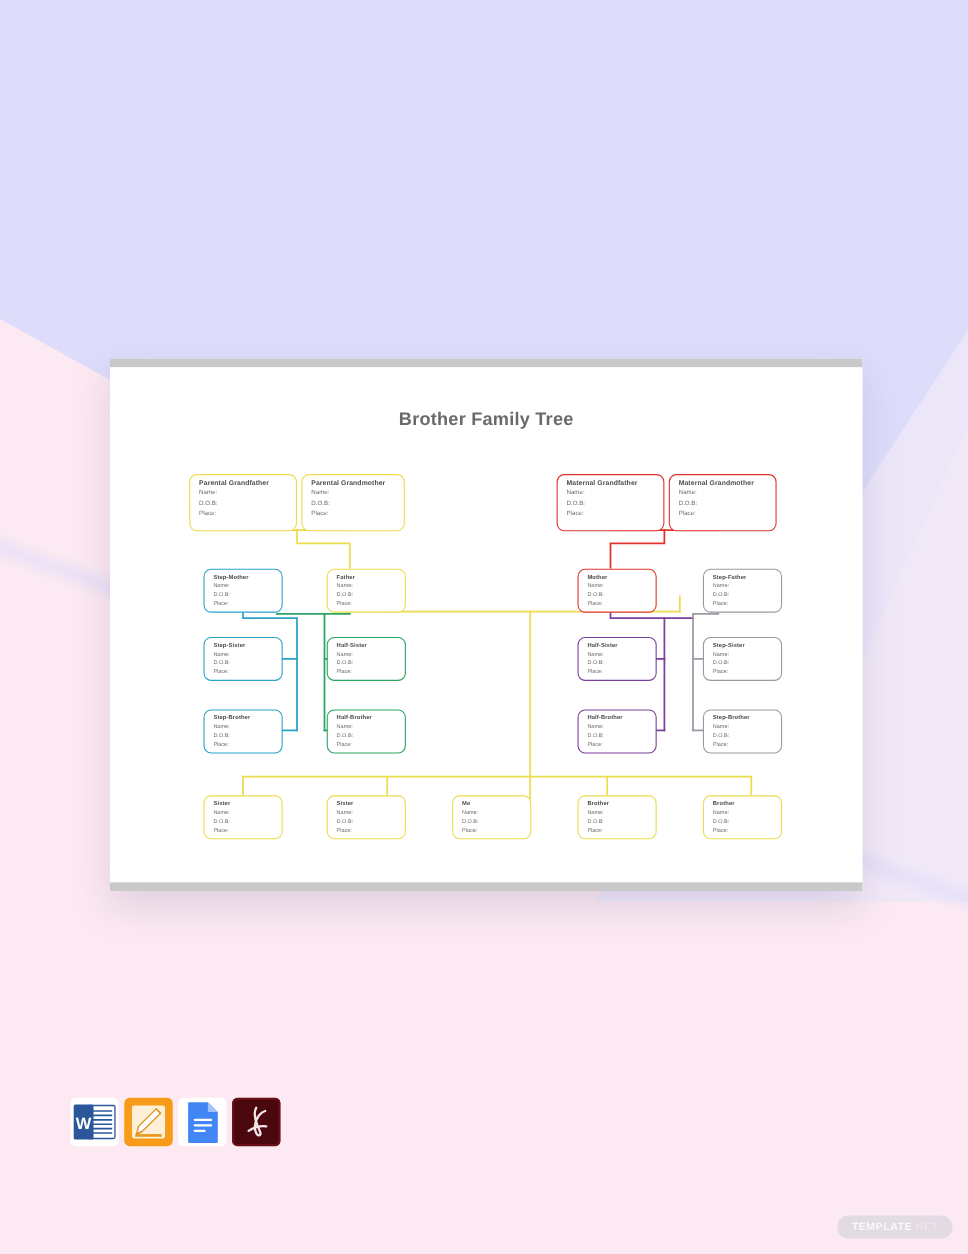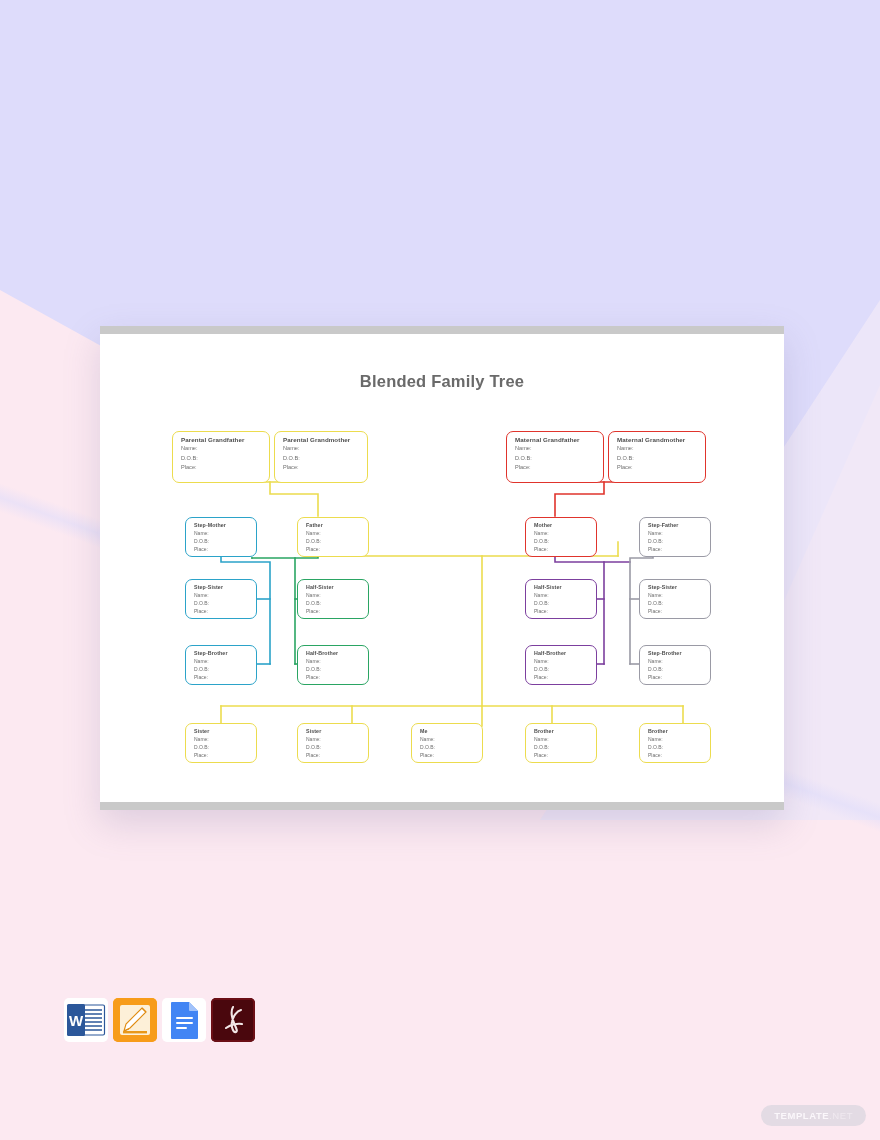--- a/index.html
+++ b/index.html
@@ -166,21 +166,21 @@
 <div id="bg-lavender"></div>
 <div id="bg-corner-tr"></div>
 <div id="bg-diag-lower"></div>
 
 <div id="doc-shadow"></div>
 <div id="doc-topbar"></div>
 <div id="doc-bottombar"></div>
 
 <div id="doc-page">
 
-  <div id="page-title">Blended Family Tree</div>
+  <div id="page-title">Brother Family Tree</div>
 
   <div id="diagram">
 
     <svg id="connectors" viewBox="0 0 684 468" width="684" height="468" fill="none" stroke-linecap="square">
 
       <g stroke="#ecdc4e" stroke-width="1.6">
         <path d="M121 132 L121 148 L218 148"></path>
         <path d="M218 132 L218 148"></path>
         <path d="M170 148 L170 160 L218 160 L218 182"></path>
       </g>

